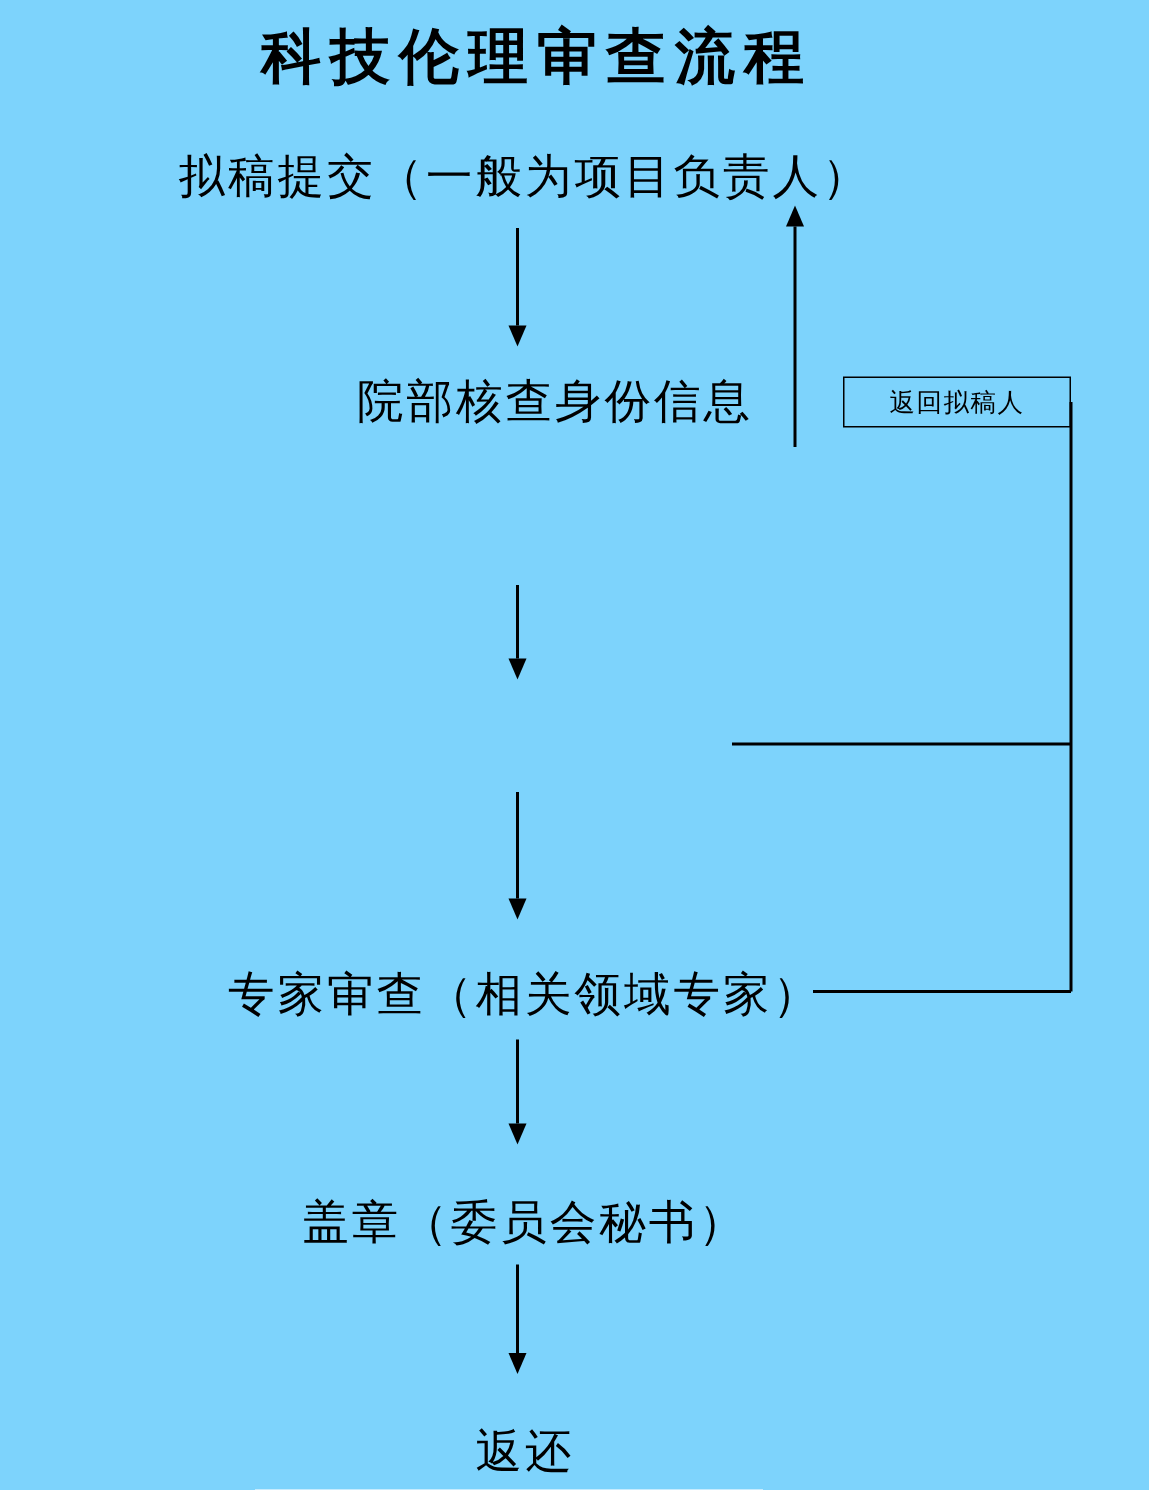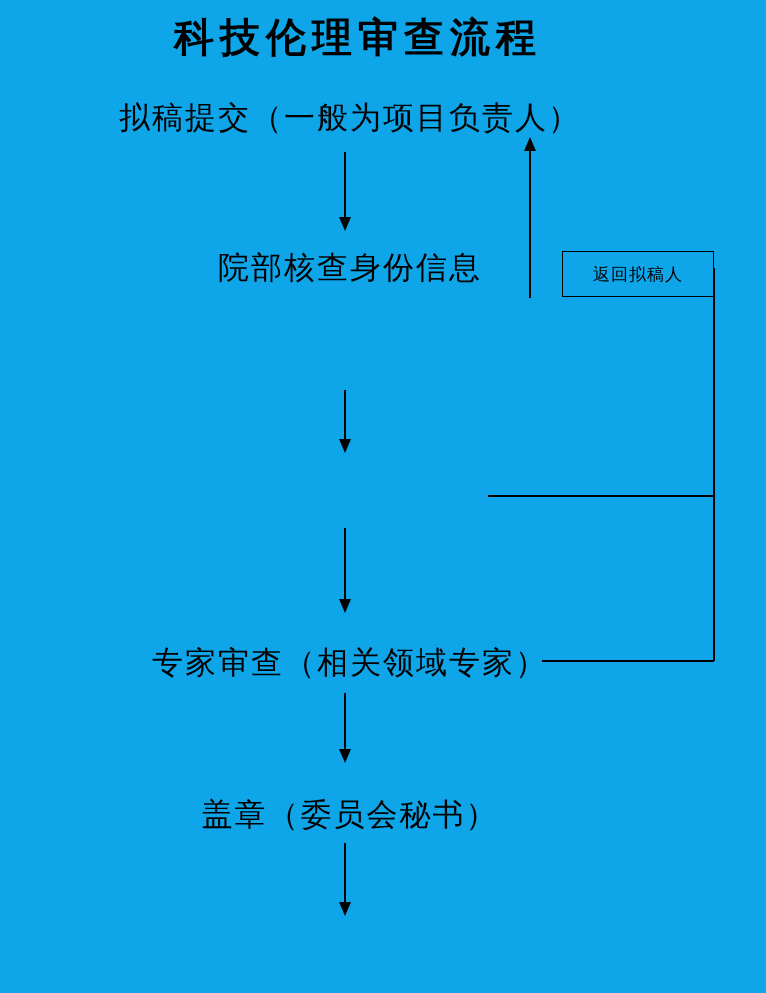--- a/index.html
+++ b/index.html
@@ -4,21 +4,21 @@
 <style>
   html, body {
     margin: 0;
     padding: 0;
     background: #ffffff;
   }
   .canvas {
     position: relative;
     width: 766px;
     height: 993px;
-    background: #0ea5e9;
+    background: #7dd3fc;
     font-family: "Liberation Serif", "DejaVu Serif", serif;
     color: #000000;
     overflow: hidden;
   }
   .title {
     position: absolute;
     top: 10px;
     left: 0;
     width: 716px;
     margin: 0;
@@ -32,32 +32,32 @@
     position: absolute;
     left: 0;
     width: 700px;
     text-align: center;
     font-size: 31px;
     letter-spacing: 2px;
     white-space: nowrap;
     line-height: 1.15;
   }
   .step-draft      { top: 100px; }
-  .step-verify     { top: 250px; }
+  .step-verify     { top: 250px; margin-left: 20px; }
   .step-note       { top: 337px; }
   .step-prelim     { top: 480px; }
   .step-expert     { top: 645px; }
   .step-stamp      { top: 797px; }
   .step-return     { top: 950px; }
   .return-box {
     position: absolute;
     left: 562px;
     top: 251px;
     width: 152px;
-    height: 46px;
+    height: 34px;
     border: 1.5px solid #000000;
     box-sizing: border-box;
     display: flex;
     align-items: center;
     justify-content: center;
     font-size: 17px;
     letter-spacing: 1px;
     white-space: nowrap;
   }
   .connectors {
@@ -81,20 +81,21 @@
   <div class="step step-draft">拟稿提交（一般为项目负责人）</div>
 
   <div class="step step-verify">院部核查身份信息</div>
 
 
 
   <div class="step step-stamp">盖章（委员会秘书）</div>
 
   <div class="step step-expert">专家审查（相关领域专家）</div>
 
+  <div class="step step-return">返还</div>
 
   <div class="return-box">
     <span>返回拟稿人</span>
   </div>
 
   <svg class="connectors" viewBox="0 0 766 993">
 
     <g>
       <line x1="345" y1="152" x2="345" y2="217"></line>
       <polygon points="339,217 351,217 345,231"></polygon>

